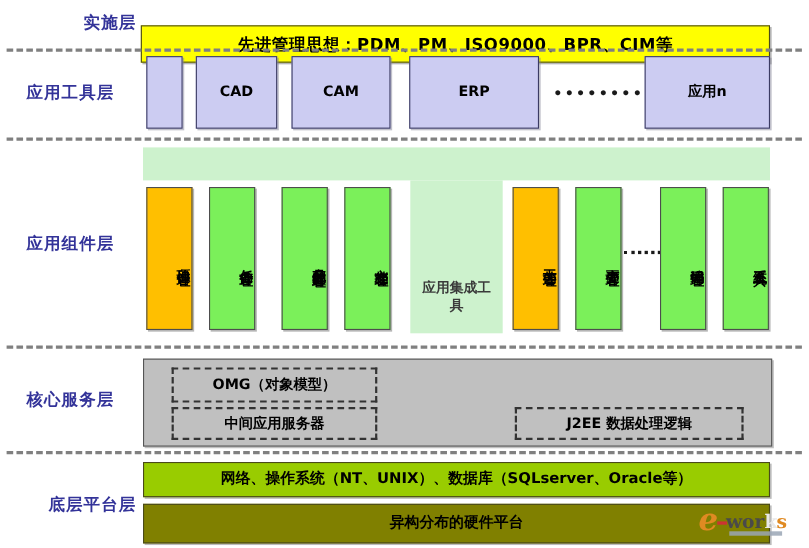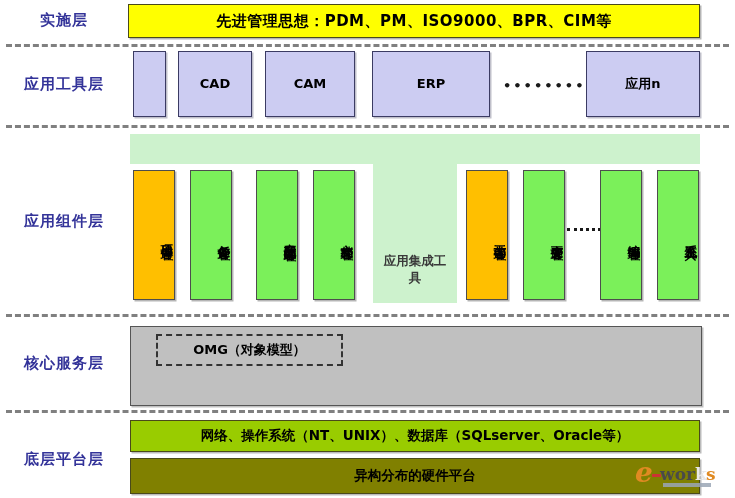--- a/index.html
+++ b/index.html
@@ -40,20 +40,21 @@
     color:#000000;
     line-height:1.12;
   }
 
   .box-impl{
     background:#ffff00;
     border:1px solid #4a4a1a;
     box-shadow:1.5px 1.5px 0 rgba(120,120,120,.55);
     font-size:15px;
     letter-spacing:.5px;
+    margin-top:19px;
   }
 
   .box-tool{
     background:#ccccf2;
     border:1px solid #3b3b63;
     box-shadow:1.5px 1.5px 0 rgba(130,130,150,.5);
     font-size:13px;
   }
 
   
@@ -143,21 +144,21 @@
     right:6px;bottom:6px;
     width:96px;height:38px;
     pointer-events:none;
   }
 </style>
 </head>
 <body>
 
 <div id="diagram">
 
-  <div class="layer-label" style="top:11px;">实施层</div>
+  <div class="layer-label" style="top:11px;padding-left:36px;">实施层</div>
 
   <div class="box box-impl" style="left:128px;top:4px;width:572px;height:34px;">先进管理思想：PDM、PM、ISO9000、BPR、CIM等</div>
 
   <div class="sep" style="top:44px;"></div>
 
   <div class="layer-label" style="top:75px;">应用工具层</div>
 
   <div class="box box-tool" style="left:133px;top:51px;width:33px;height:66px;"></div>
 
   <div class="box box-tool" style="left:178px;top:51px;width:74px;height:66px;">CAD</div>
@@ -201,25 +202,27 @@
 
   <div class="sep" style="top:314px;"></div>
 
   <div class="layer-label" style="top:354px;">核心服务层</div>
 
   <div class="panel-gray" style="left:130px;top:326px;width:570px;height:78px;"></div>
 
   <div class="box-dashed" style="left:156px;top:334px;width:187px;height:32px;">OMG（对象模型）</div>
 
 
-
+  <div class="box-dashed" style="left:156px;top:370px;width:187px;height:30px;">中间应用服务器</div>
+
+  <div class="box-dashed" style="left:468px;top:370px;width:208px;height:30px;">J2EE 数据处理逻辑</div>
 
   <div class="sep" style="top:410px;"></div>
 
-  <div class="layer-label" style="top:450px;">底层平台层</div>
+  <div class="layer-label" style="top:450px;margin-left:20px;">底层平台层</div>
 
   <div class="box box-plat-top" style="left:130px;top:420px;width:570px;height:32px;">网络、操作系统（NT、UNIX）、数据库（SQLserver、Oracle等）</div>
 
   <div class="box box-plat-bottom" style="left:130px;top:458px;width:570px;height:36px;">异构分布的硬件平台</div>
 
   <svg class="watermark" viewBox="0 0 96 38">
     <text x="2" y="28" font-family="DejaVu Serif, serif" font-size="28" font-style="italic" font-weight="bold" fill="#e08a22">e</text>
     <rect x="19" y="20" width="9" height="3" fill="#cc3333"></rect>
     <text x="27" y="26" font-family="DejaVu Serif, serif" font-size="17" font-weight="bold" fill="#4a4a4a">wor</text>
     <text x="62" y="26" font-family="DejaVu Serif, serif" font-size="17" font-weight="bold" fill="#e8e8e8">k</text>

